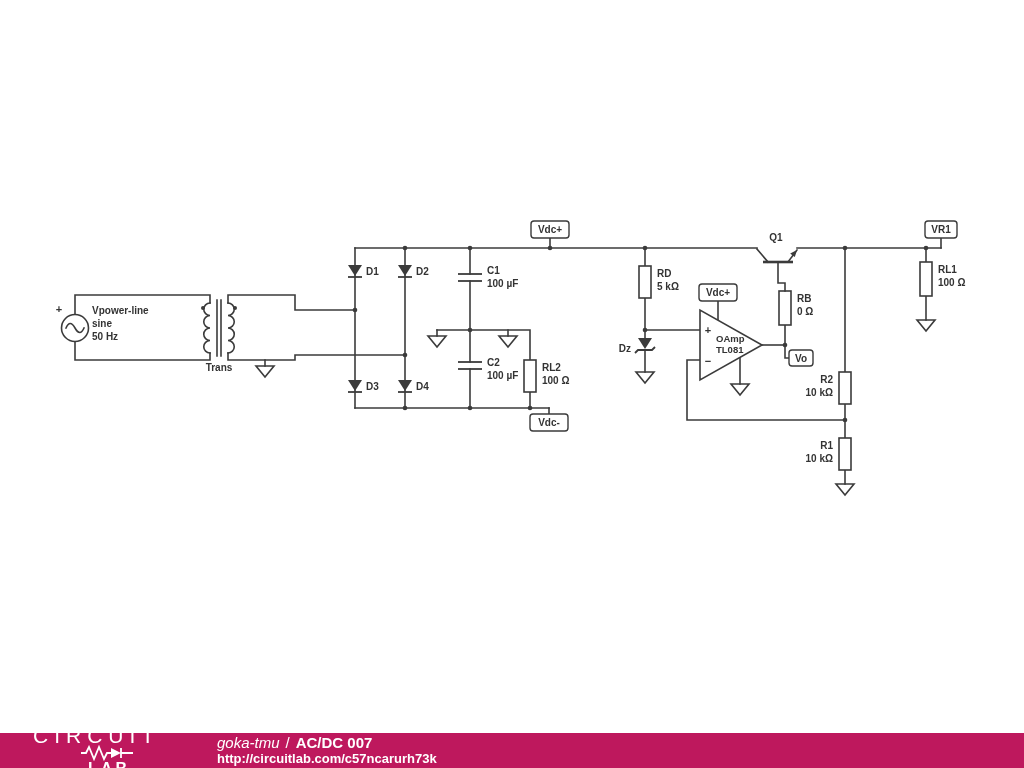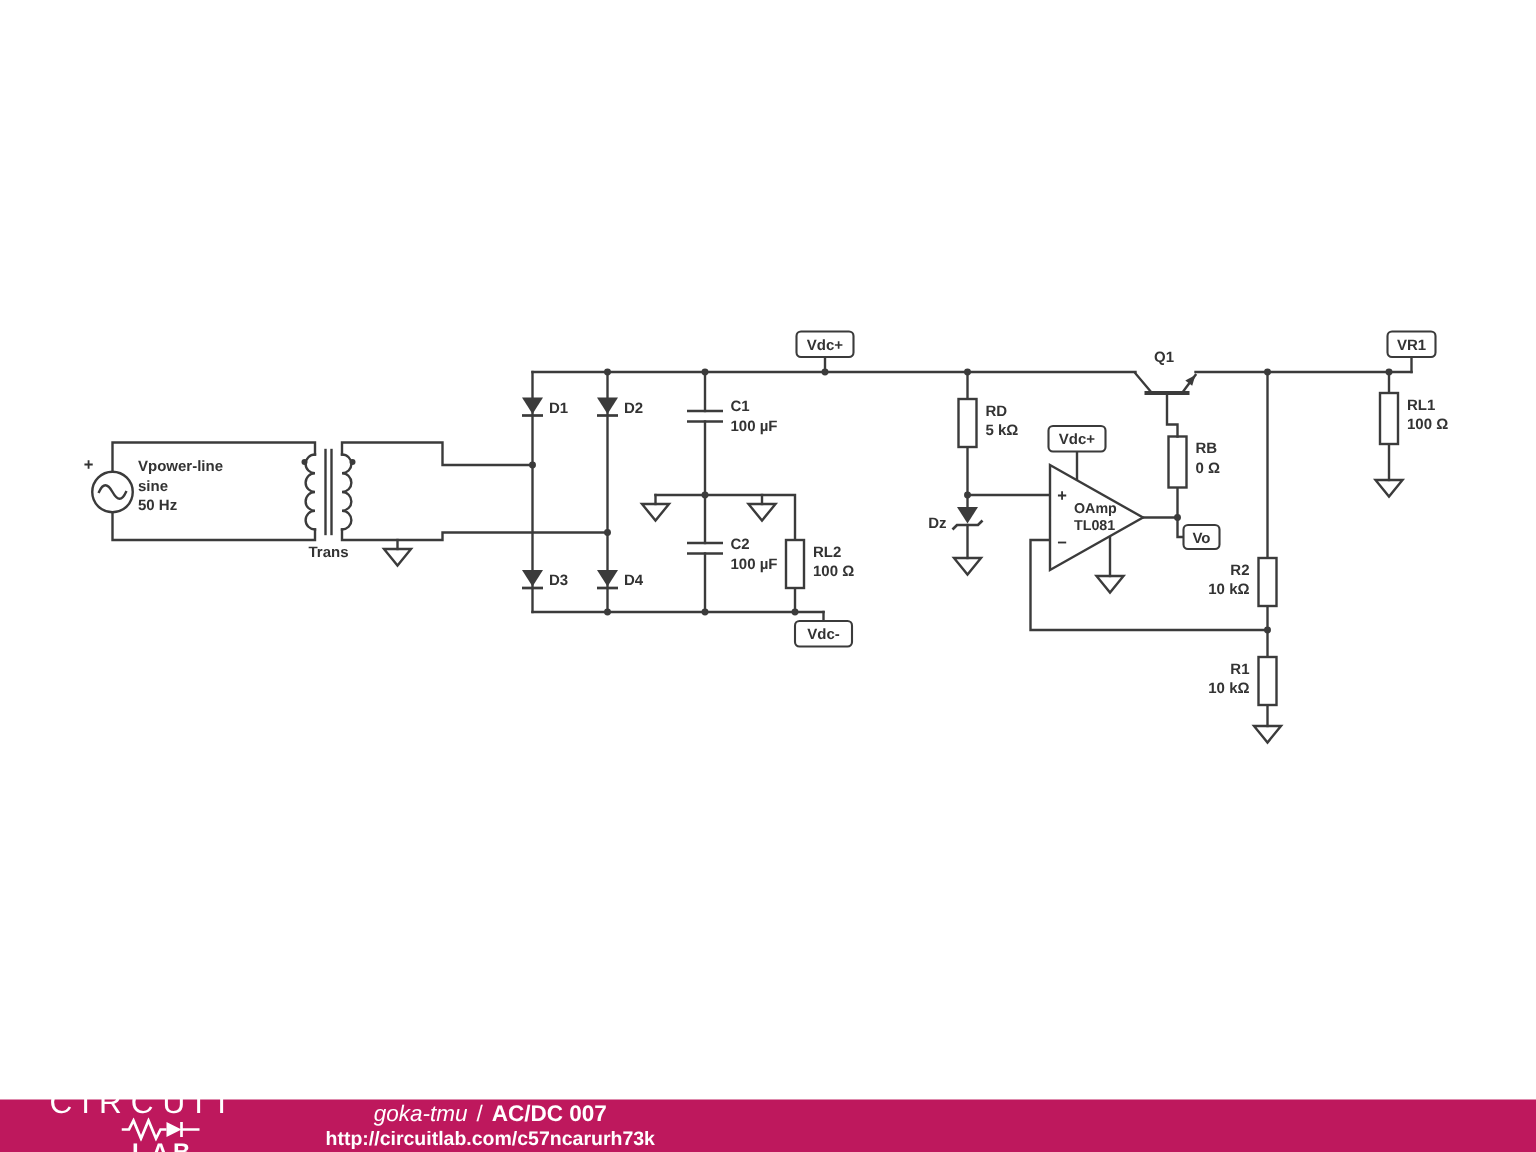--- a/index.html
+++ b/index.html
@@ -16,21 +16,21 @@
   text.sm{font-size:9.5px;}
   text.big{font-size:11px;}
   text.flagtxt{font-size:10px;text-anchor:middle;}
   .footer{position:absolute;left:0;bottom:0;width:1024px;height:35px;background:#be185d;display:flex;align-items:center;}
   .logo{margin-left:33px;width:152px;color:#ffffff;line-height:1;cursor:pointer;}
   .logo-top{font-size:21px;letter-spacing:6px;font-weight:400;}
   .logo-bottom{display:flex;align-items:center;margin-top:-1px;flex-direction:column;}
   .logo-bottom svg{margin-right:2px;}
   .logo-lab{font-size:16px;font-weight:700;letter-spacing:3px;}
   .meta{margin-left:32px;color:#ffffff;line-height:1.15;}
-  .title-line{font-size:15px;text-align:center;}
+  .title-line{font-size:15px;}
   .author{font-style:italic;font-weight:400;}
   .sep{margin:0 6px;font-weight:400;}
   .ctitle{font-weight:700;}
   .url{font-size:13px;font-weight:700;margin-top:1px;}
 </style>
 </head>
 <body>
 
 <div class="page">
 

